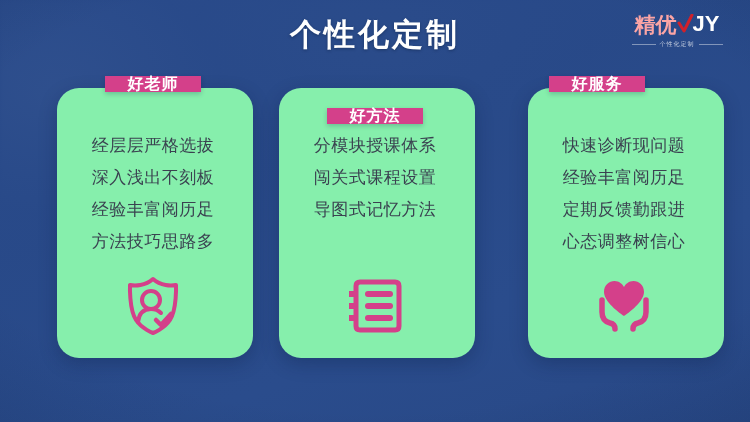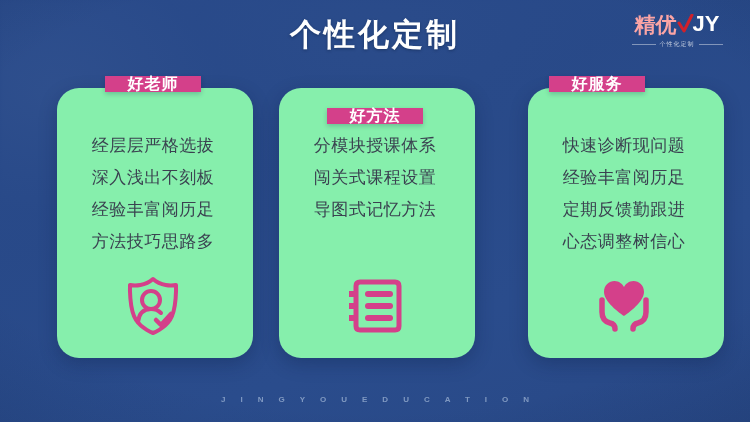--- a/index.html
+++ b/index.html
@@ -240,15 +240,14 @@
   <div class="badge b1">
     <span class="badge-text">好老师</span>
   </div>
   <div class="badge b2">
     <span class="badge-text">好方法</span>
   </div>
   <div class="badge b3">
     <span class="badge-text">好服务</span>
   </div>
 
-  <div class="footer">JINGYOUEDUCATION</div>
 
 </div>
 
 </body></html>

